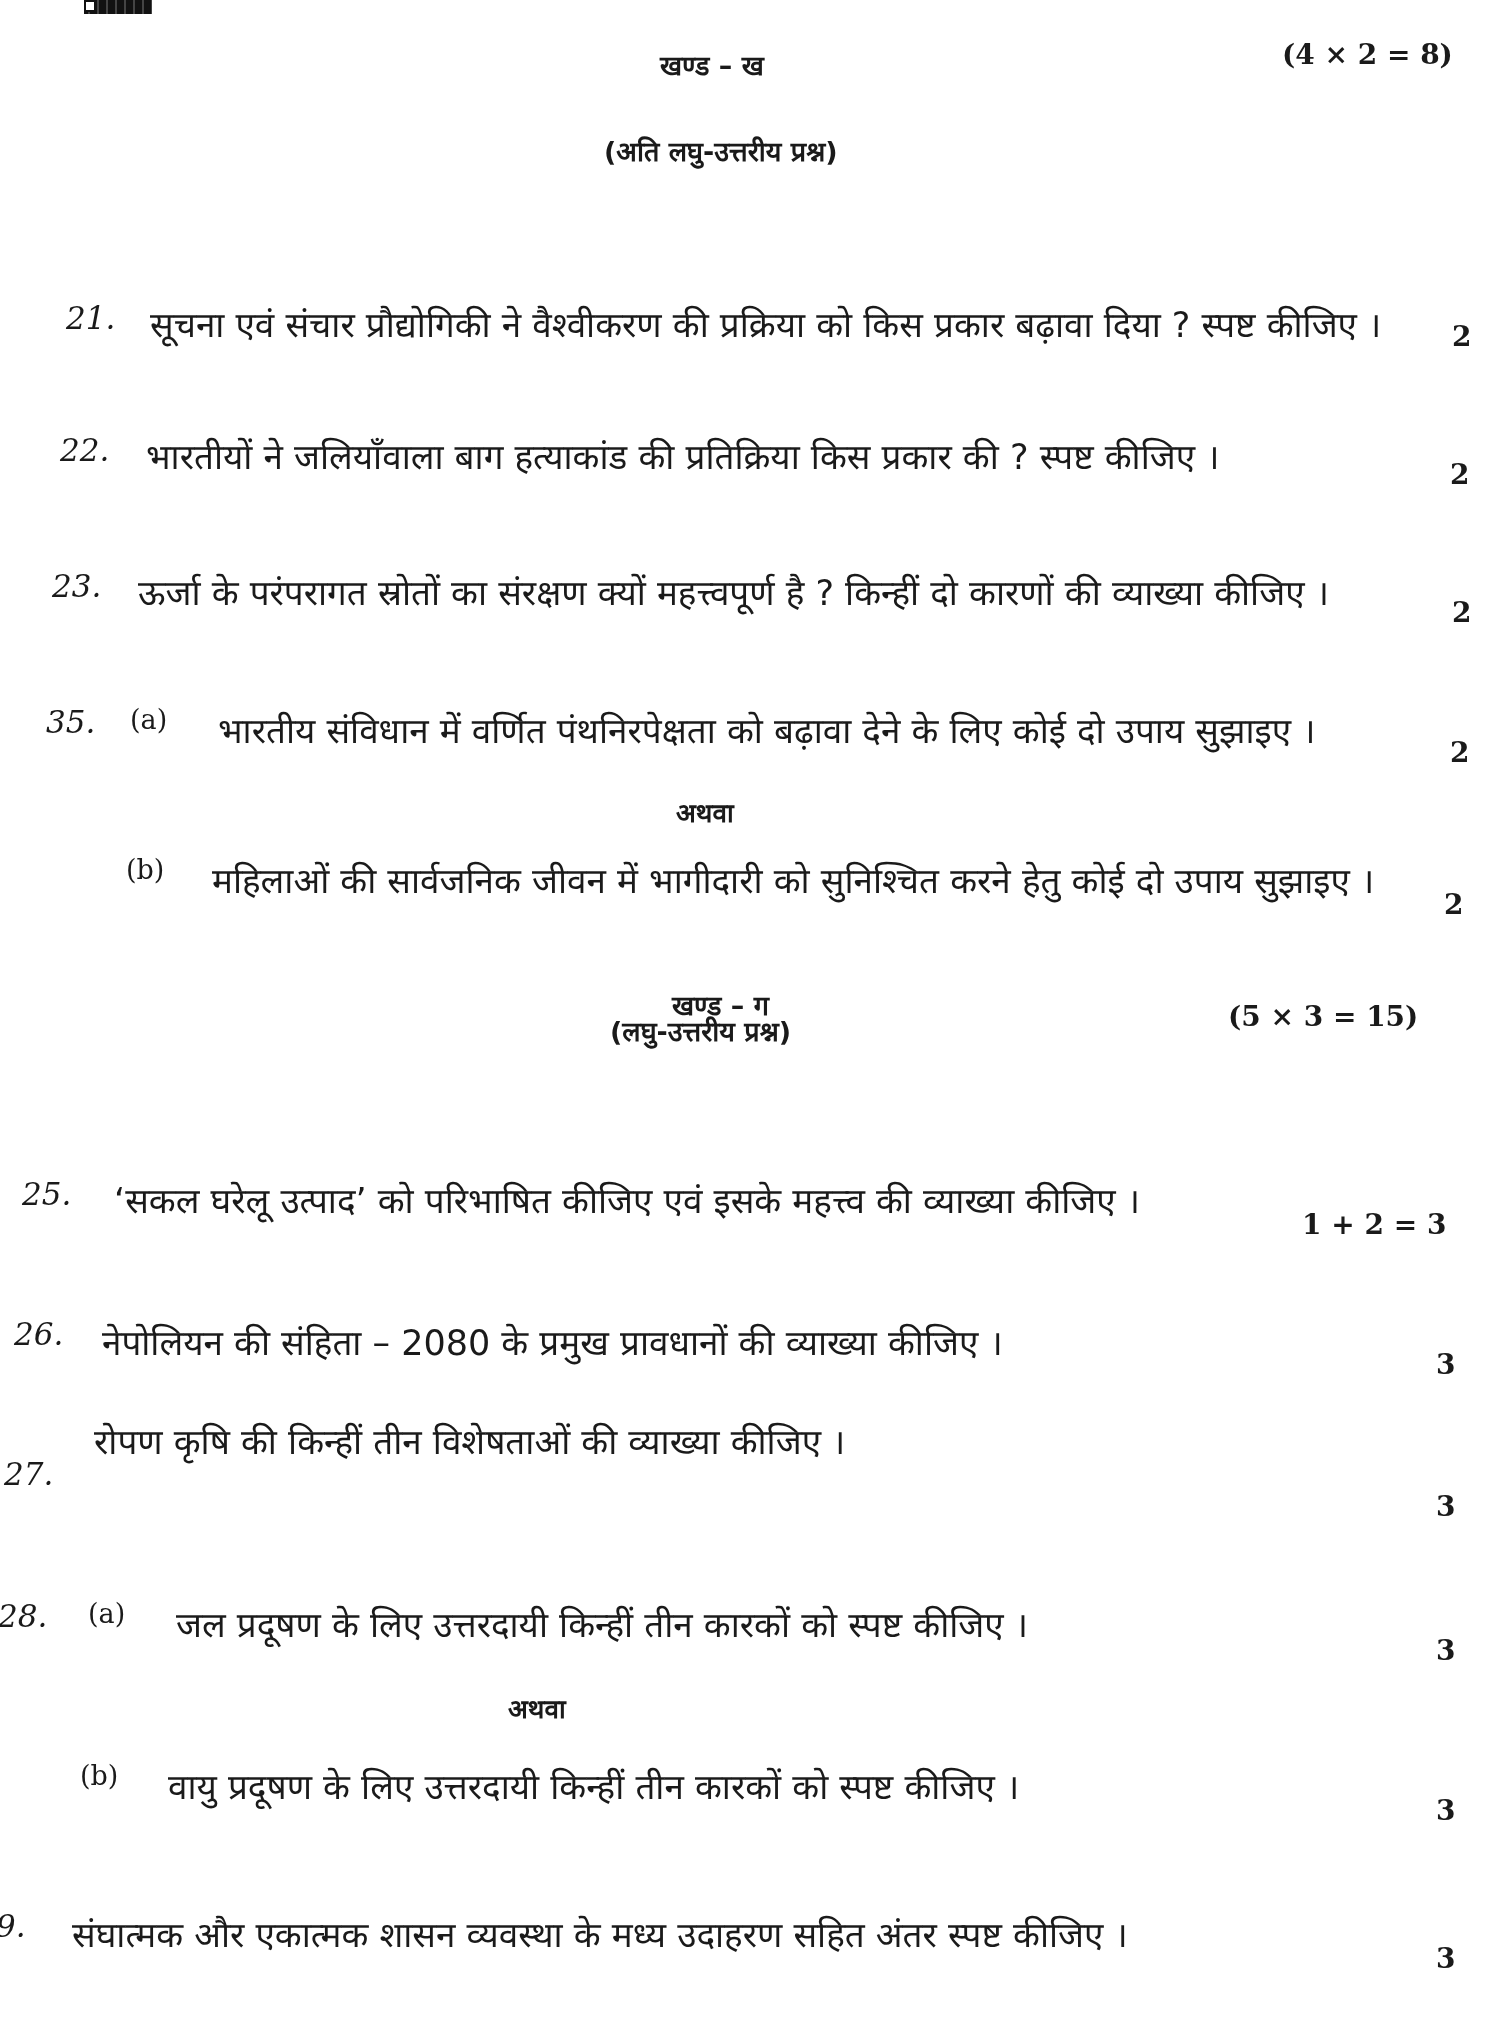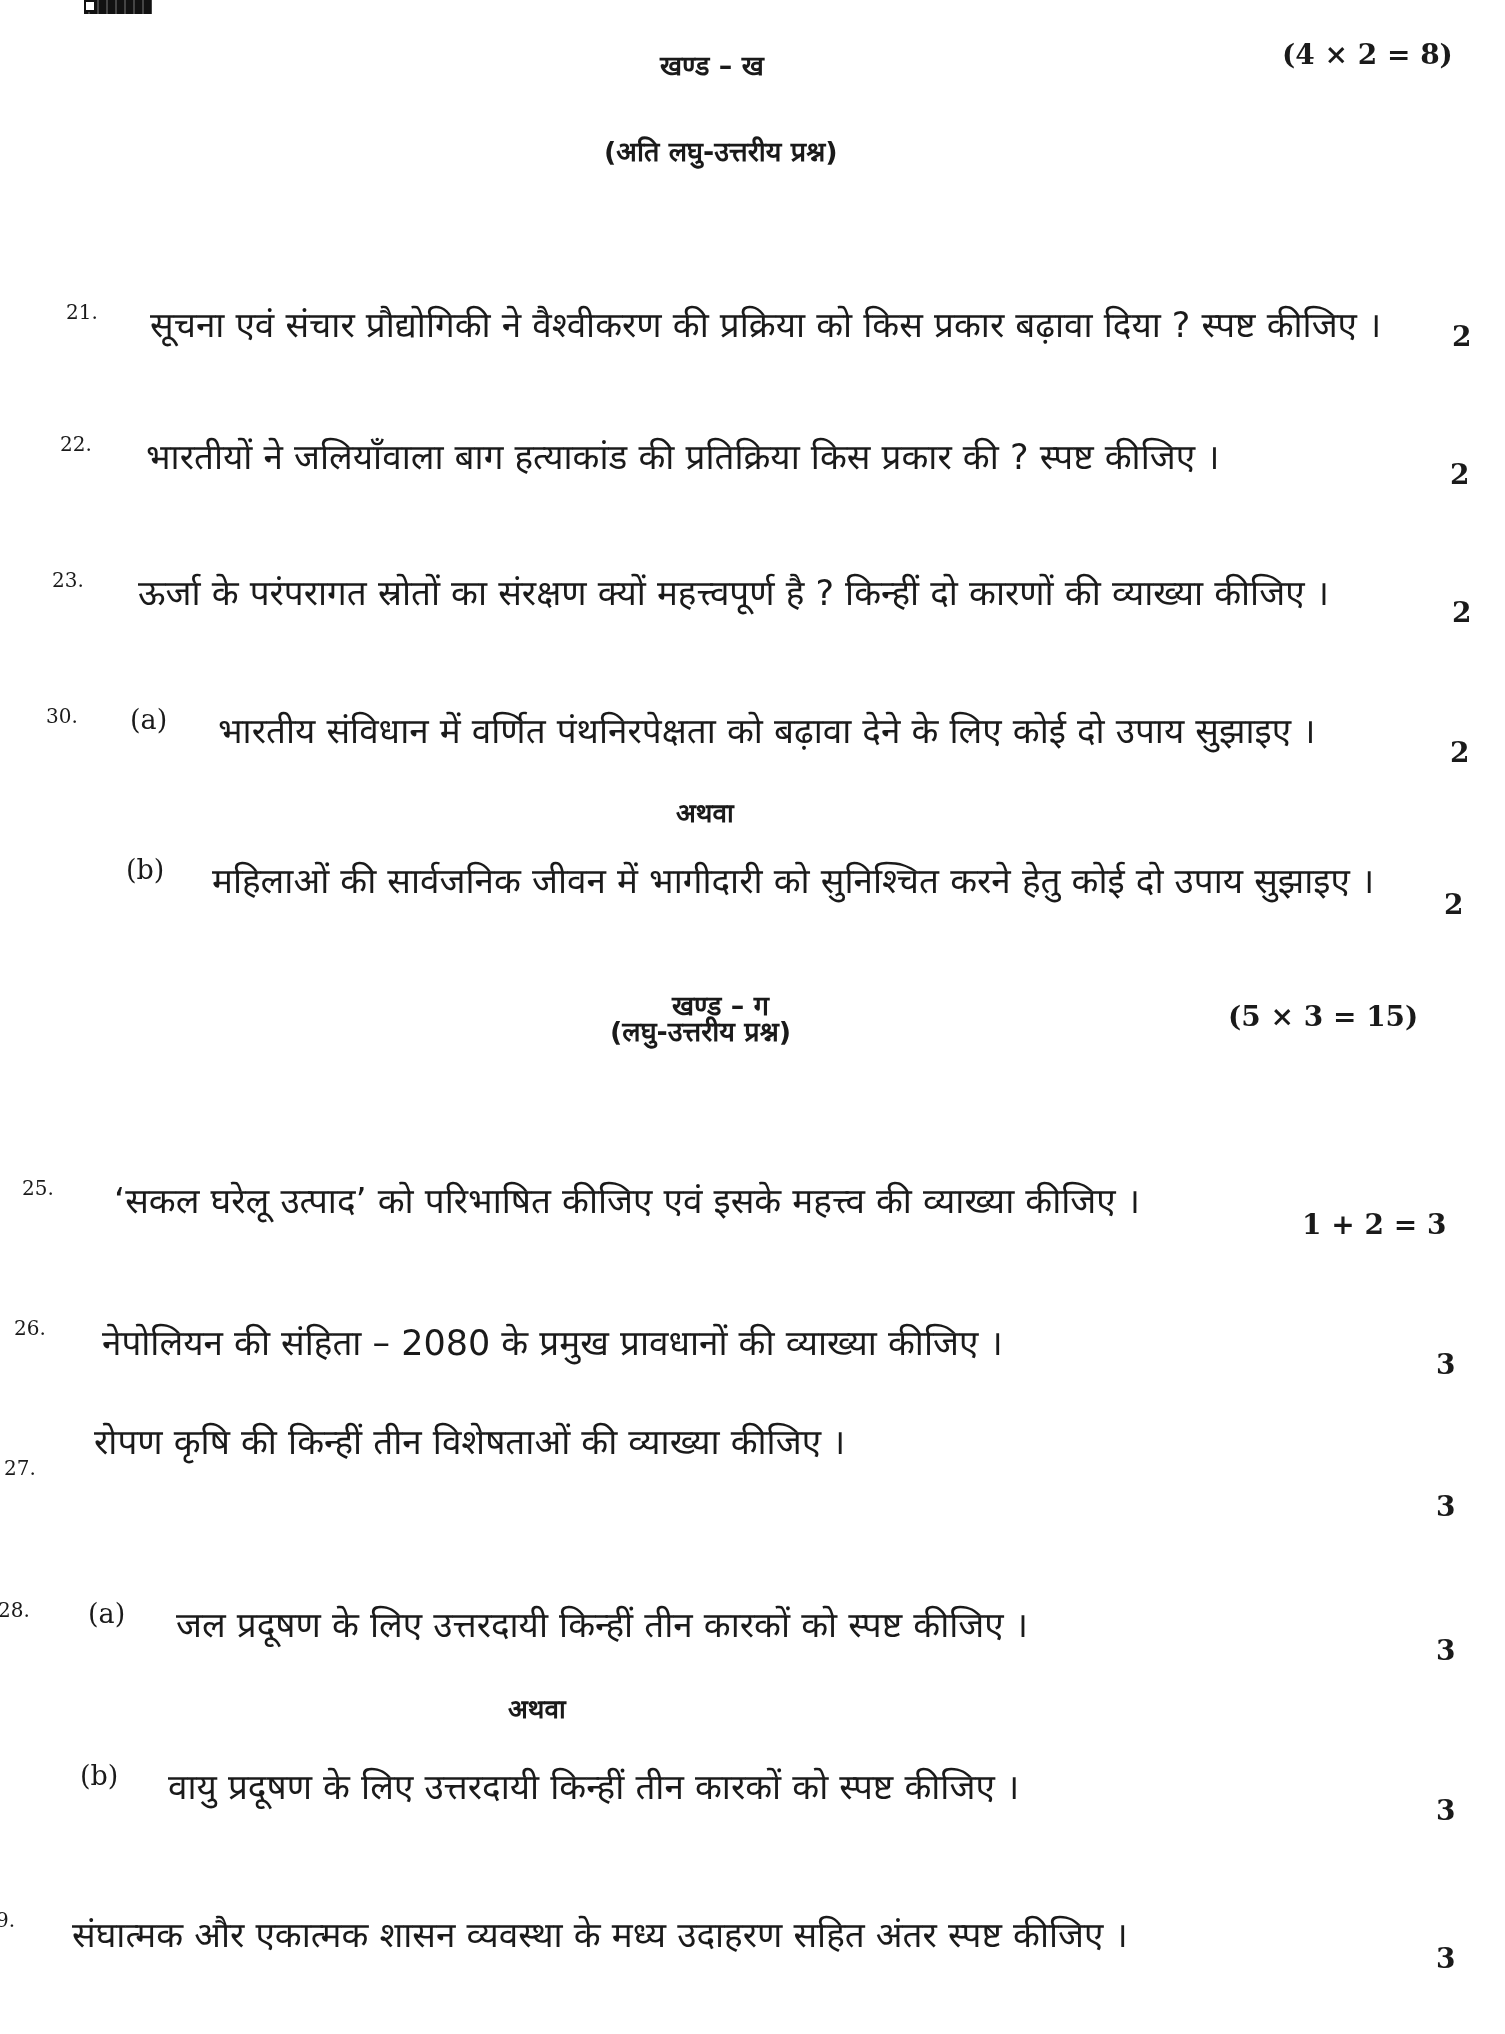--- a/index.html
+++ b/index.html
@@ -11,21 +11,21 @@
     .corner-mark {
       left: 84px; top: 0px; width: 68px; height: 14px;
       background: repeating-linear-gradient(90deg, #111 0 4px, #444 4px 6px, #111 6px 9px);
     }
     .corner-mark .box {
       position: absolute; left: 0; top: 0; width: 12px; height: 12px;
       border: 2px solid #111; background: #fff; box-sizing: border-box;
     }
     .heading { font-size: 27px; font-weight: bold; }
     .marks-total { font-family: "DejaVu Serif", serif; font-size: 28px; font-weight: bold; }
-    .qnum { font-family: "DejaVu Serif", serif; font-size: 20px; }
+    .qnum { font-family: "DejaVu Serif", serif; font-size: 31px; font-style: italic; }
     .qtext { font-size: 35px; }
     .sub { font-family: "DejaVu Serif", serif; font-size: 27px; }
     .mark { font-family: "DejaVu Serif", serif; font-size: 28px; font-weight: bold; }
     .or { font-size: 26px; font-weight: bold; }
   </style>
 </head>
 <body>
 
 <div class="abs corner-mark">
     <div class="box"></div>
@@ -40,21 +40,21 @@
 <div class="abs mark" style="left:1452px; top:320px;">2</div>
 
 <div class="abs qnum" style="left:60px; top:432px;">22.</div>
 <div class="abs qtext" style="left:146px; top:432px;">भारतीयों ने जलियाँवाला बाग हत्याकांड की प्रतिक्रिया किस प्रकार की ? स्पष्ट कीजिए ।</div>
 <div class="abs mark" style="left:1450px; top:458px;">2</div>
 
 <div class="abs qnum" style="left:52px; top:568px;">23.</div>
 <div class="abs qtext" style="left:138px; top:568px;">ऊर्जा के परंपरागत स्रोतों का संरक्षण क्यों महत्त्वपूर्ण है ? किन्हीं दो कारणों की व्याख्या कीजिए ।</div>
 <div class="abs mark" style="left:1452px; top:596px;">2</div>
 
-<div class="abs qnum" style="left:46px; top:704px;">30.</div>
+<div class="abs qnum" style="left:46px; top:704px;">35.</div>
 <div class="abs sub" style="left:130px; top:704px;">(a)</div>
 <div class="abs qtext" style="left:218px; top:706px;">भारतीय संविधान में वर्णित पंथनिरपेक्षता को बढ़ावा देने के लिए कोई दो उपाय सुझाइए ।</div>
 <div class="abs mark" style="left:1450px; top:736px;">2</div>
 <div class="abs or" style="left:676px; top:794px;">अथवा</div>
 
 <div class="abs sub" style="left:126px; top:854px;">(b)</div>
 <div class="abs qtext" style="left:212px; top:856px;">महिलाओं की सार्वजनिक जीवन में भागीदारी को सुनिश्चित करने हेतु कोई दो उपाय सुझाइए ।</div>
 <div class="abs mark" style="left:1444px; top:888px;">2</div>
 
 <div class="abs heading" style="left:672px; top:986px;">खण्ड – ग</div>

